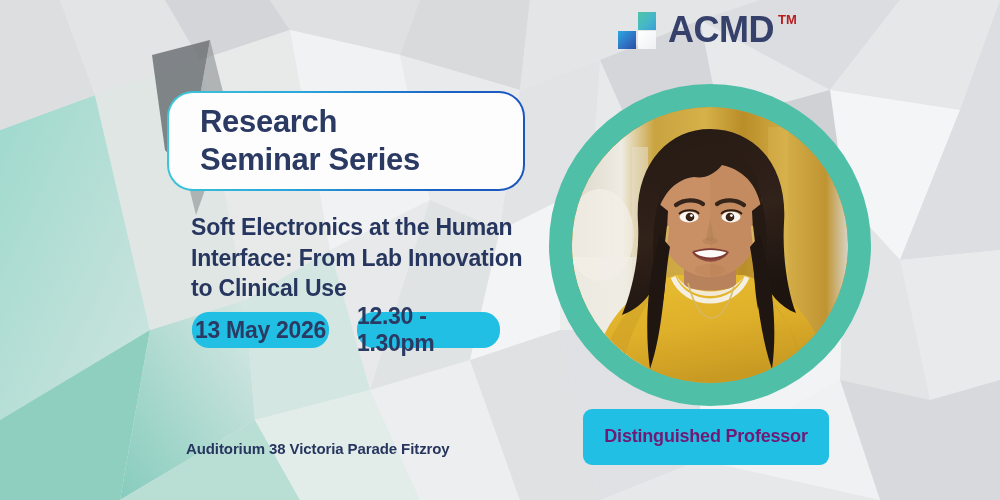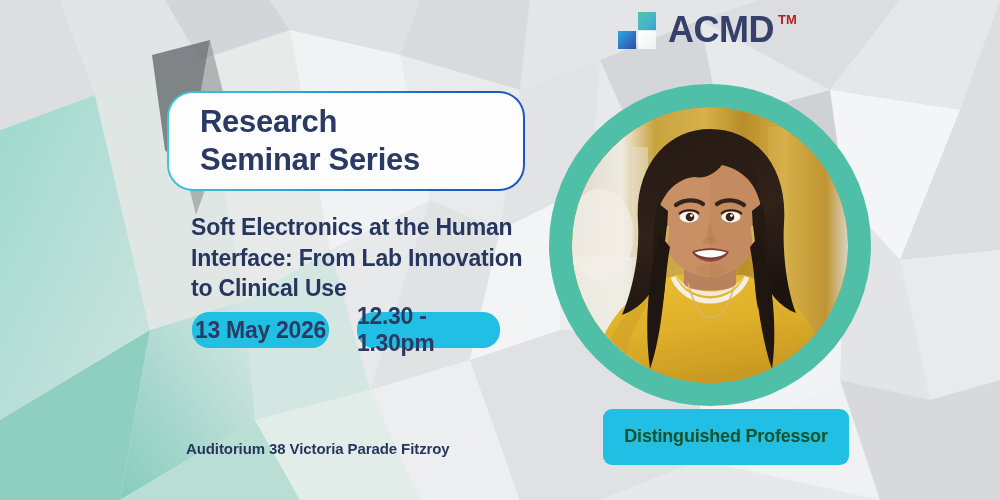--- a/index.html
+++ b/index.html
@@ -99,22 +99,22 @@
   }
   #portrait-photo svg { display:block; }
 
   
   #speaker-banner {
     position:absolute; left:583px; top:409px;
     width:246px; height:56px;
     background:#22bfe4; border-radius:9px;
     display:flex; flex-direction:column;
     align-items:center; justify-content:center;
-    color:#14532d; font-weight:bold; font-size:18px;
-    line-height:1.22; letter-spacing:-0.2px;margin-left:20px;
+    color:#701a75; font-weight:bold; font-size:18px;
+    line-height:1.22; letter-spacing:-0.2px;
   }
 </style>
 </head>
 <body>
 
 <div id="poster">
 
   <svg id="bg-poly" viewBox="0 0 1000 500" preserveAspectRatio="none">
     <defs>
       <linearGradient id="tealA" x1="0" y1="0" x2="1" y2="1">

